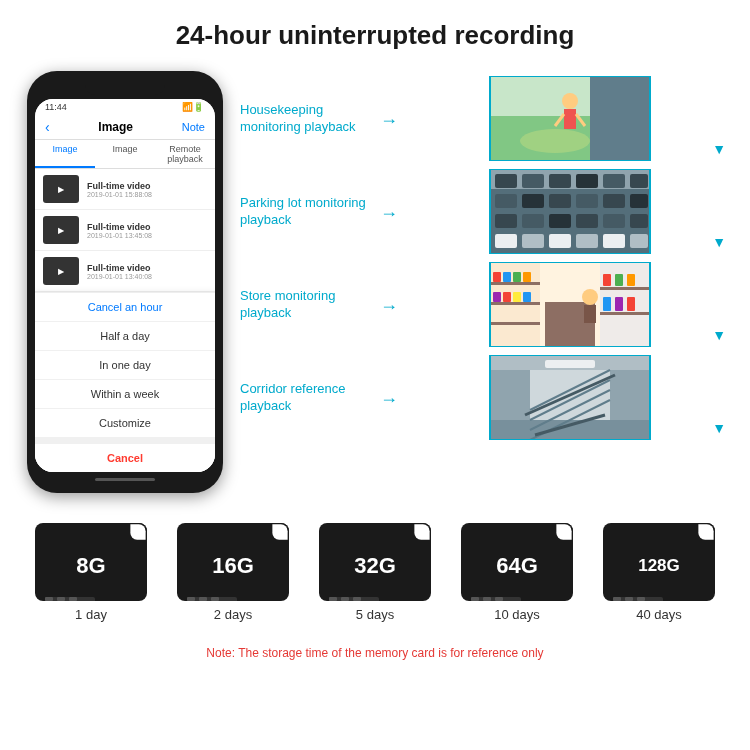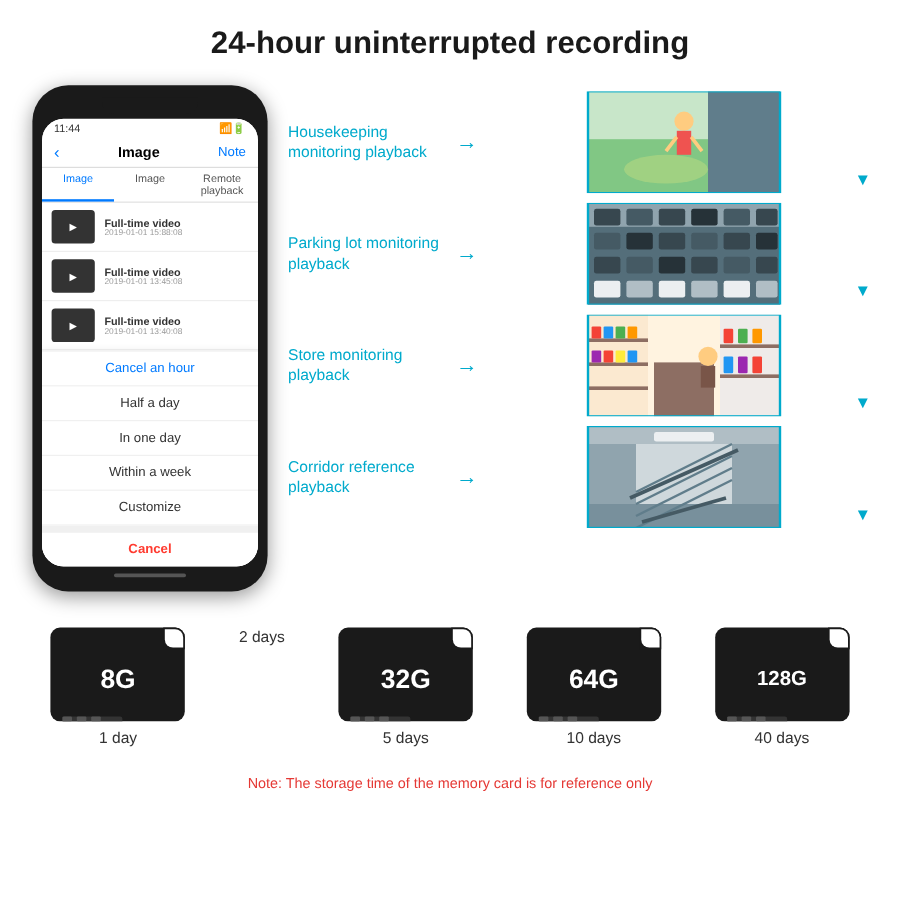--- a/index.html
+++ b/index.html
@@ -563,20 +563,28 @@
         <div class="sd-notch">
           <div class="sd-notch-line"></div>
             <div class="sd-notch-line"></div>
             <div class="sd-notch-line"></div>
         </div>
       </div>
       <div class="sd-days">1 day</div>
     </div>
 
     <div class="sd-card-item">
+      <div class="sd-card">
+        <span class="sd-label">16G</span>
+        <div class="sd-notch">
+          <div class="sd-notch-line"></div>
+            <div class="sd-notch-line"></div>
+            <div class="sd-notch-line"></div>
+        </div>
+      </div>
       <div class="sd-days">2 days</div>
     </div>
 
     <div class="sd-card-item">
       <div class="sd-card">
         <span class="sd-label">32G</span>
         <div class="sd-notch">
           <div class="sd-notch-line"></div>
             <div class="sd-notch-line"></div>
             <div class="sd-notch-line"></div>

